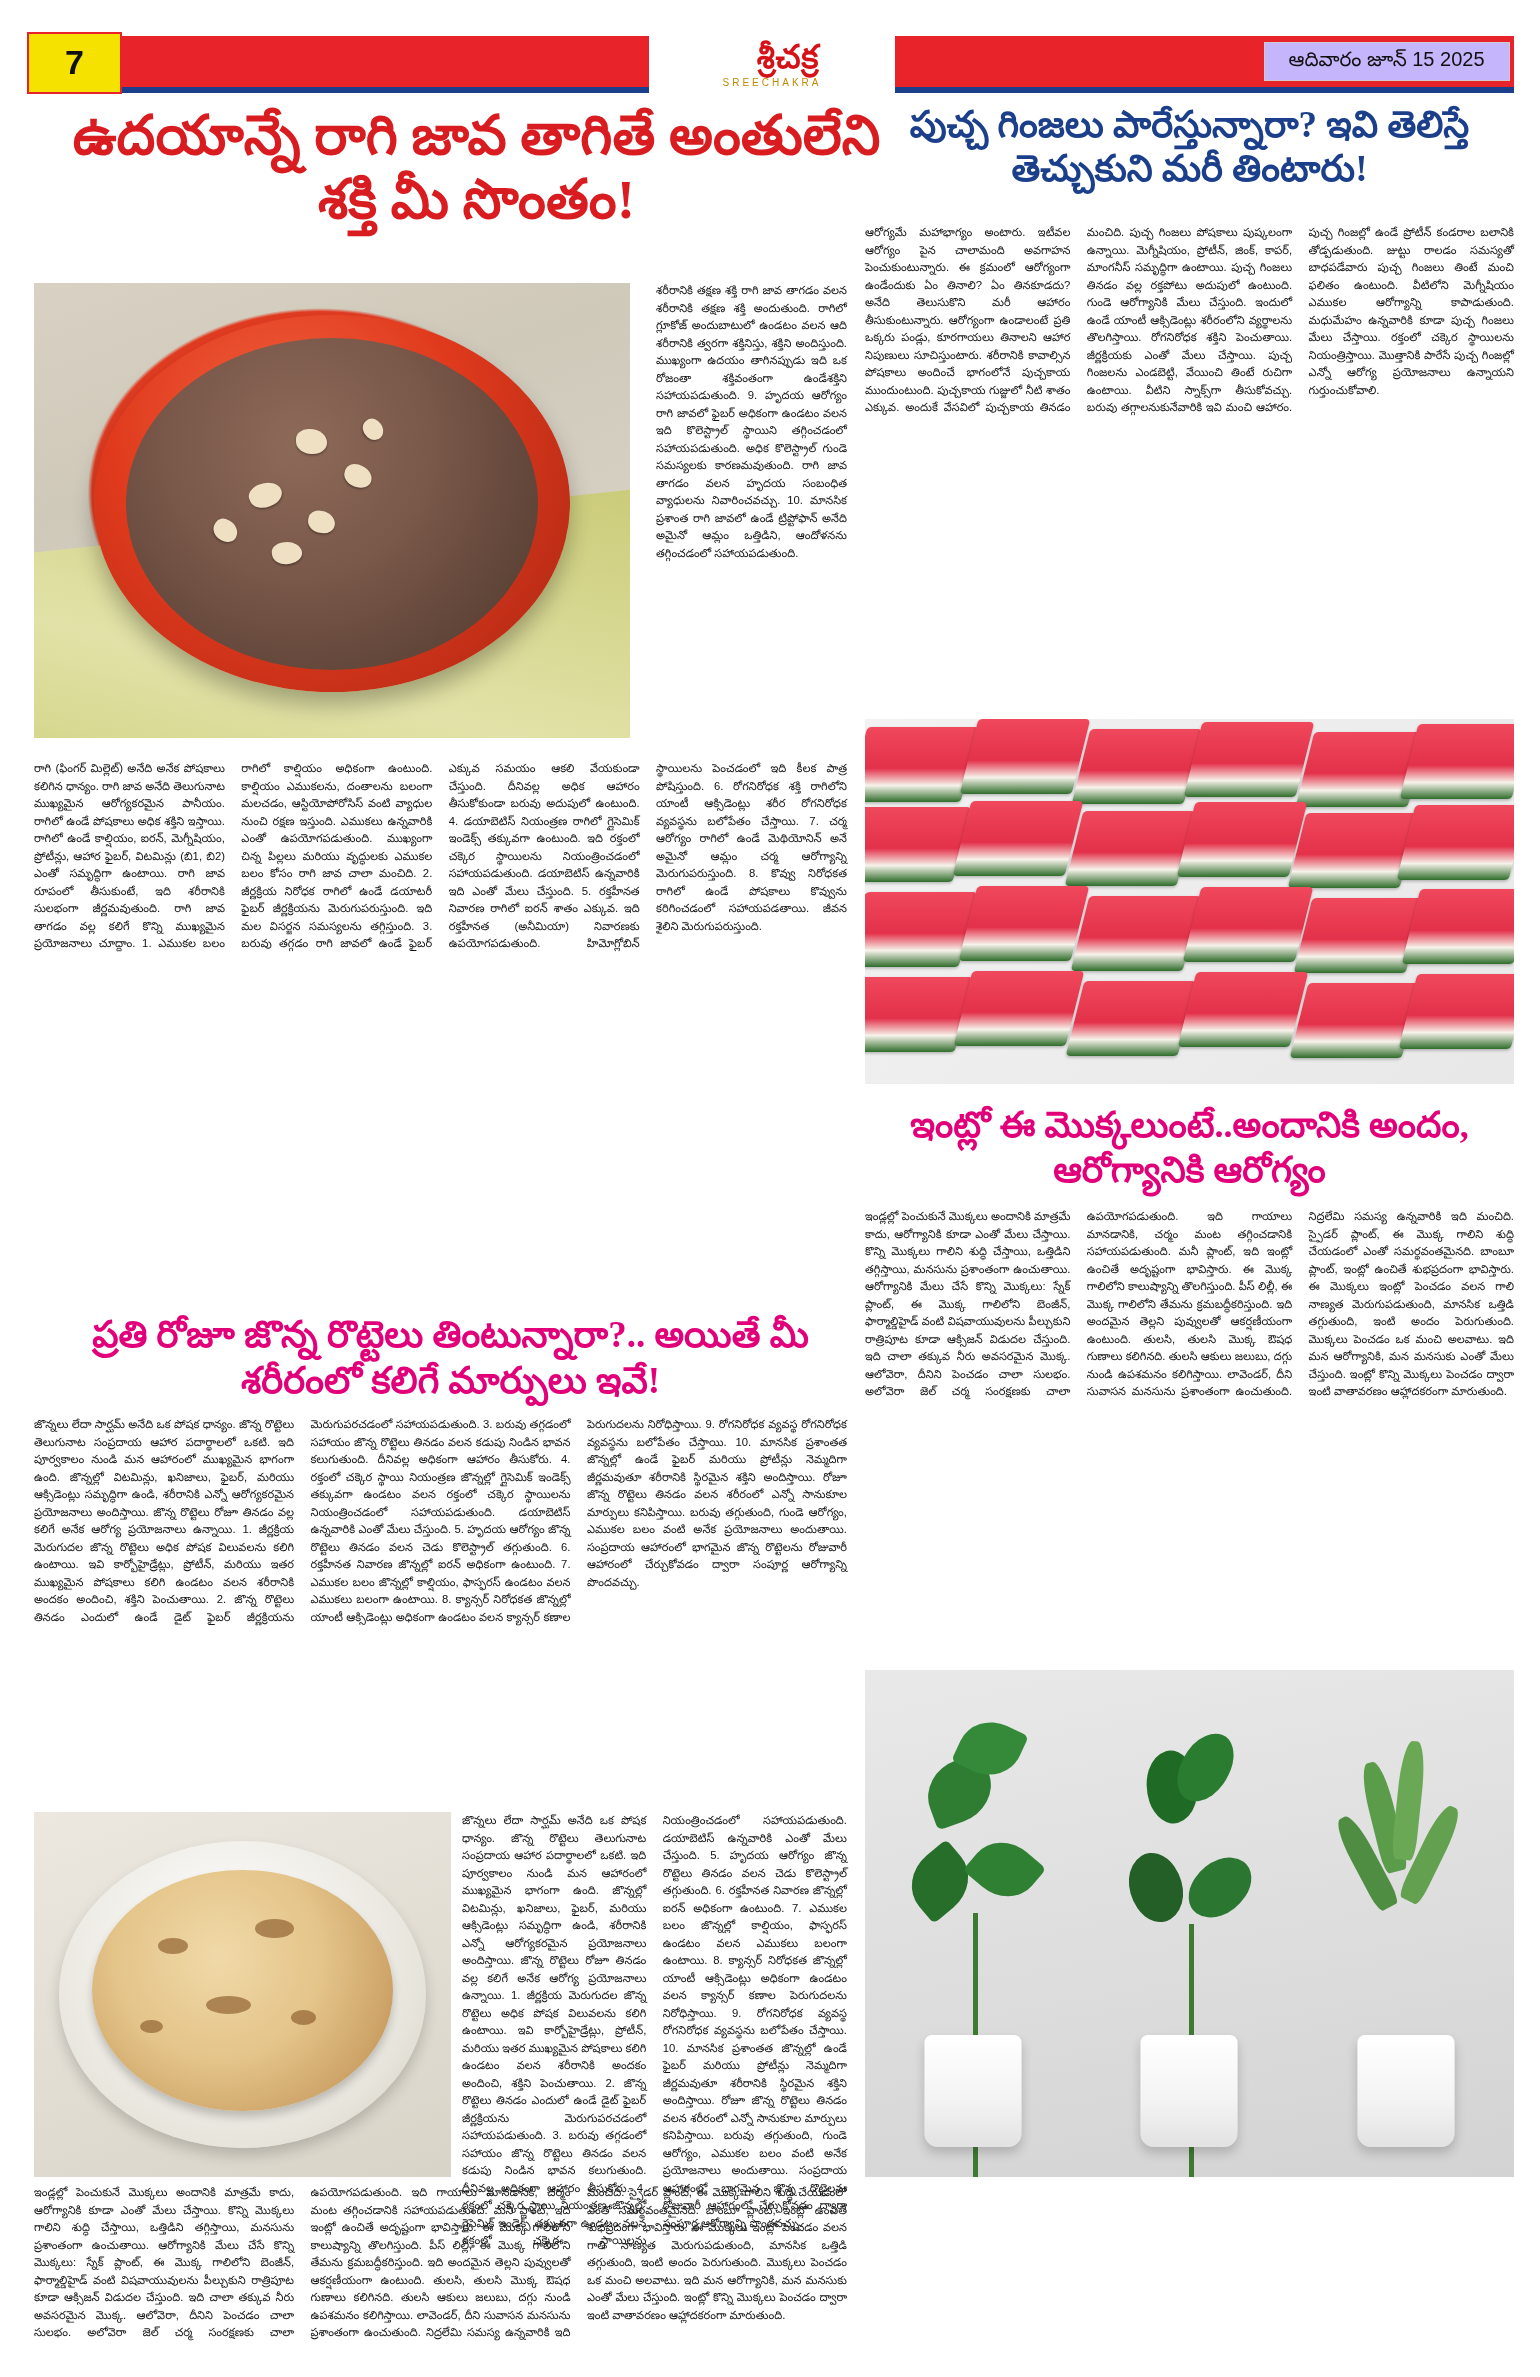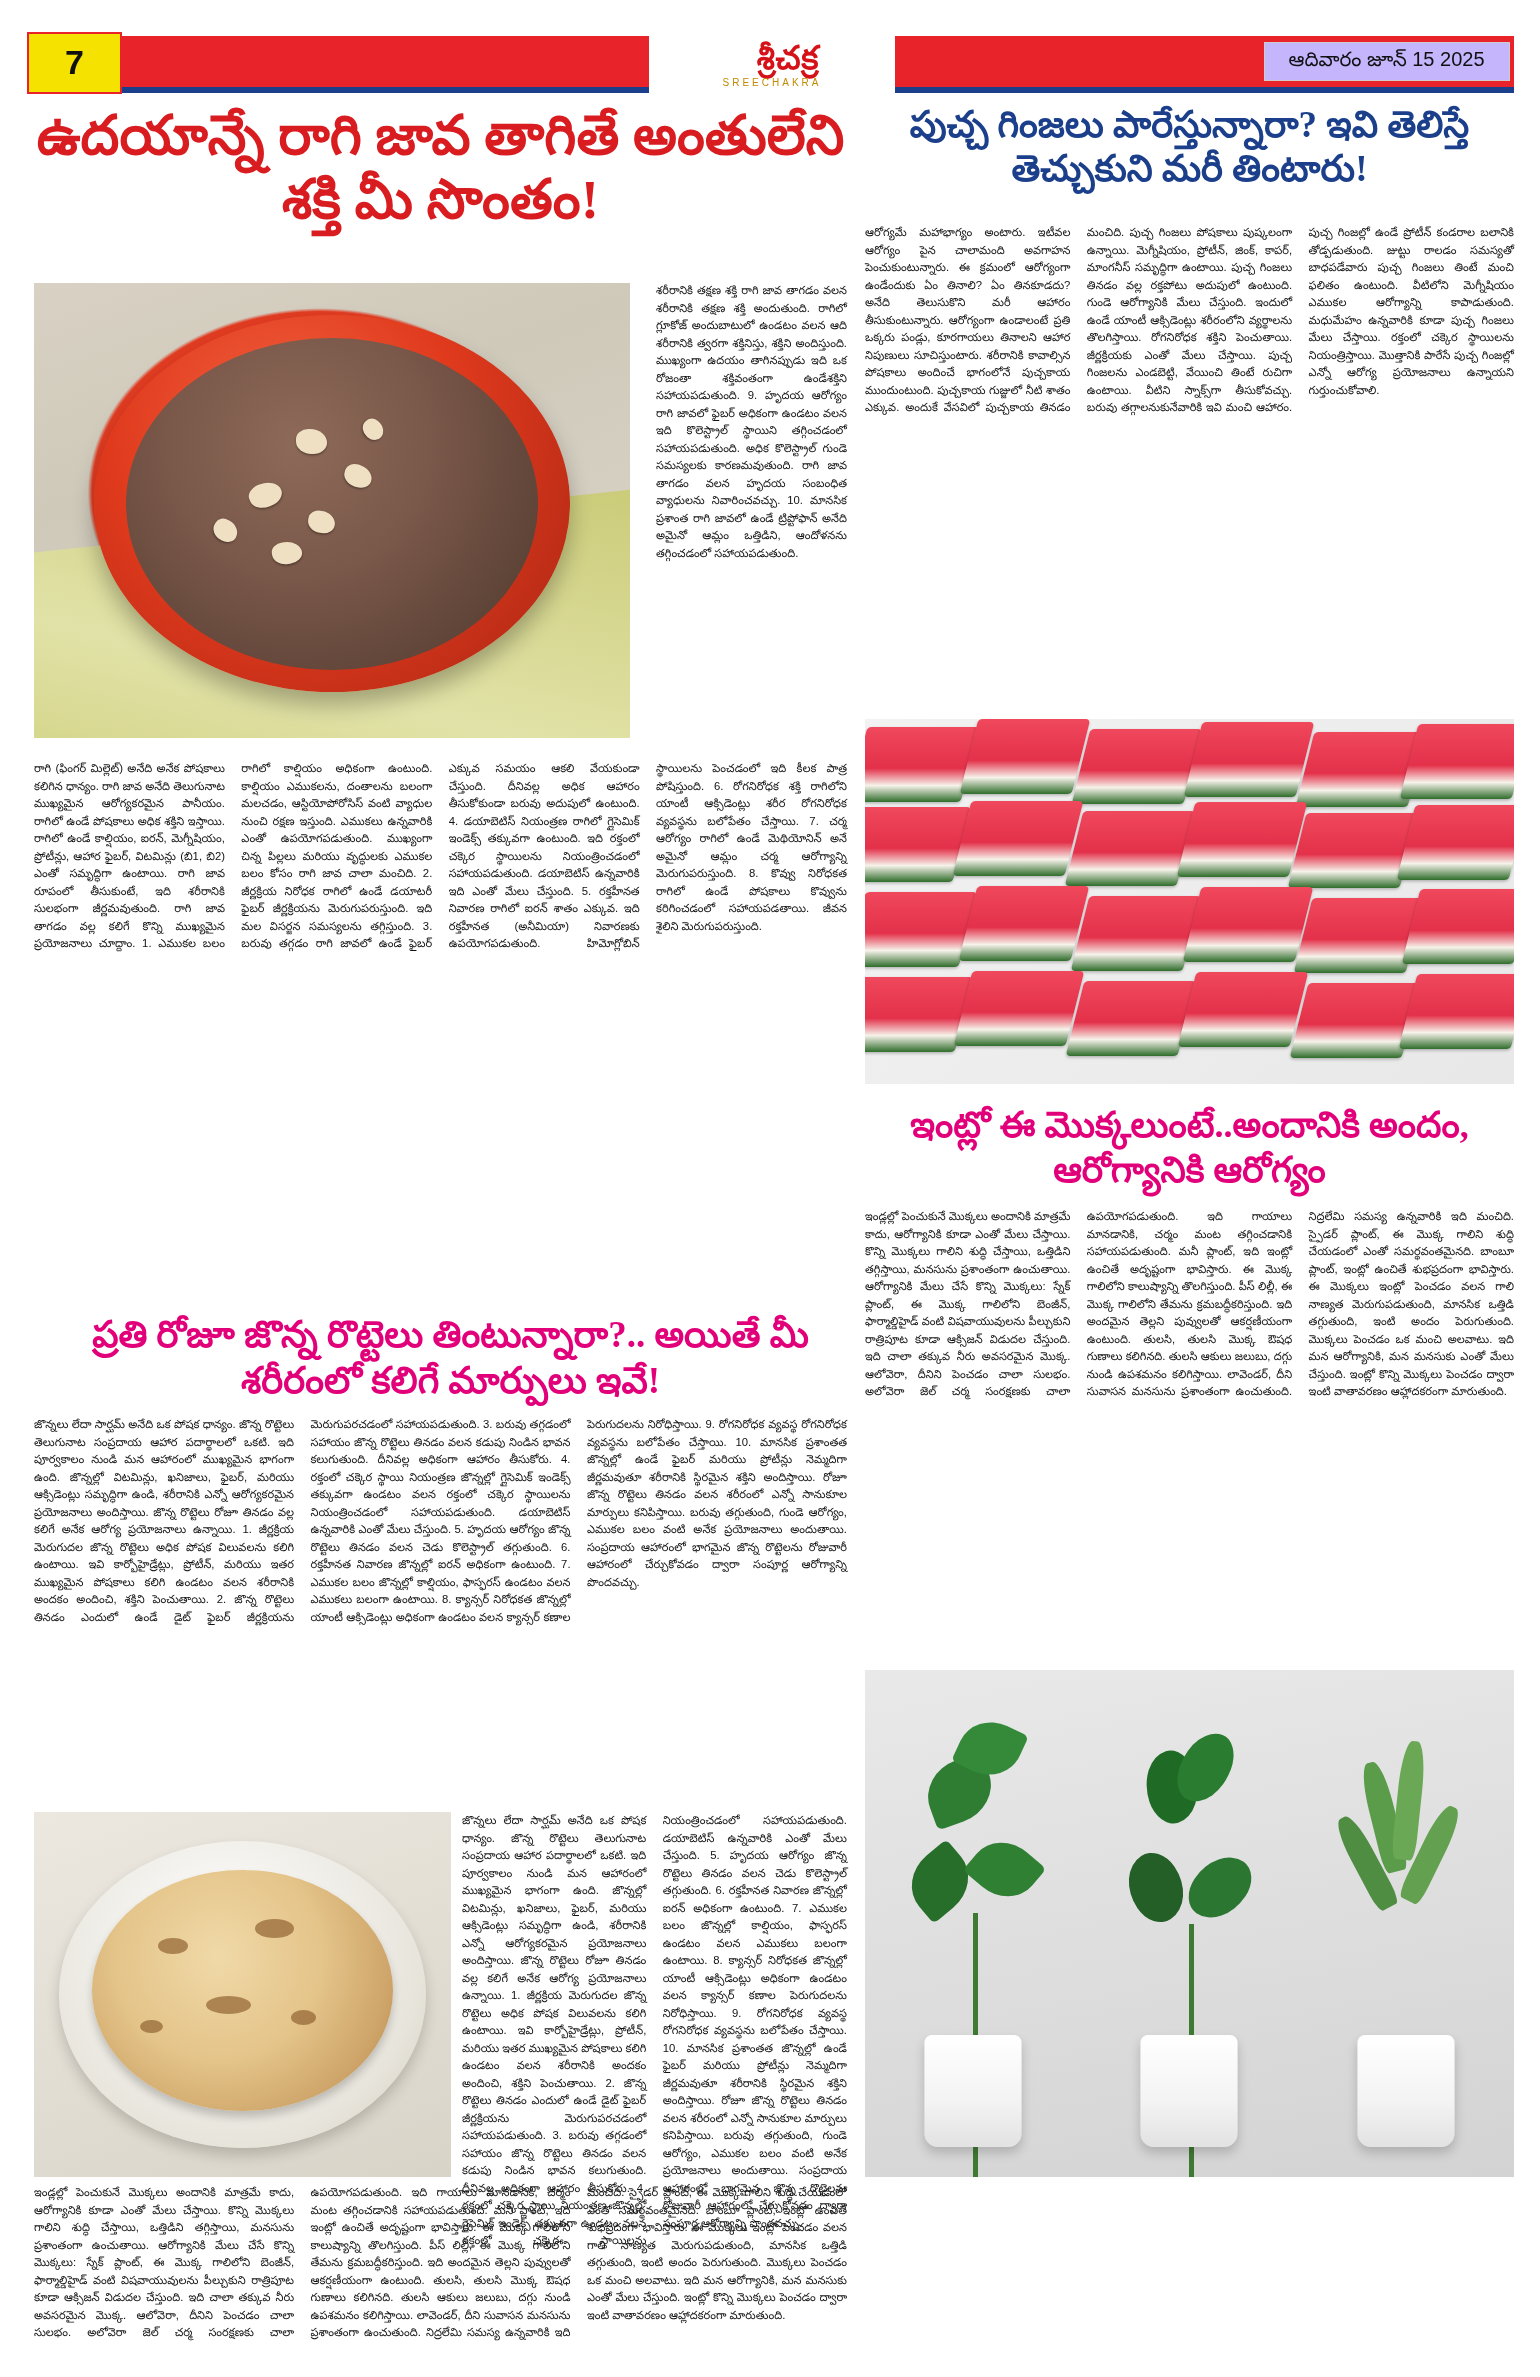--- a/index.html
+++ b/index.html
@@ -31,38 +31,39 @@
     background:#f6e200; border:2.2px solid #e8232a;
     display:flex; align-items:center; justify-content:center;
     font-size:34px; font-weight:bold; color:#111;
   }
   .logo-wrap{
     position:absolute; left:50%; top:-6px; transform:translateX(-50%);
     width:246px; height:63px; background:#ffffff;
     display:flex; align-items:center; justify-content:center;
   }
   .logo-text{
-    font-family:Liberation Sans, sans-serif;
+    font-family:Liberation Mono, monospace;
     font-size:33px; font-weight:bold; color:#d41217; letter-spacing:0.7px;margin-left:32px;
   }
   .logo-sub{
     position:absolute; bottom:5px; left:50%; transform:translateX(-50%);
     font-size:10px; color:#c28a00; letter-spacing:3px;
   }
   .date-box{
     position:absolute; right:4.5px; top:6px; height:39px; min-width:246px;
     background:#c4b5fd; border:0.7px solid #ccc;
     display:flex; align-items:center; justify-content:center;
     font-size:20px; color:#111; padding:0 13.4px; box-sizing:border-box;
   }
 
   
   .h-red{
     color:#d81c20; font-weight:bold; text-align:center;
     font-family:"Liberation Serif", serif;
+    margin-left:36px;
   }
   .h-blue{
     color:#1b3f8b; font-weight:bold; text-align:center;
     font-family:"Liberation Serif", serif;
   }
   .h-pink{
     color:#e2007a; font-weight:bold; text-align:center;
     font-family:"Liberation Serif", serif;
   }
 

